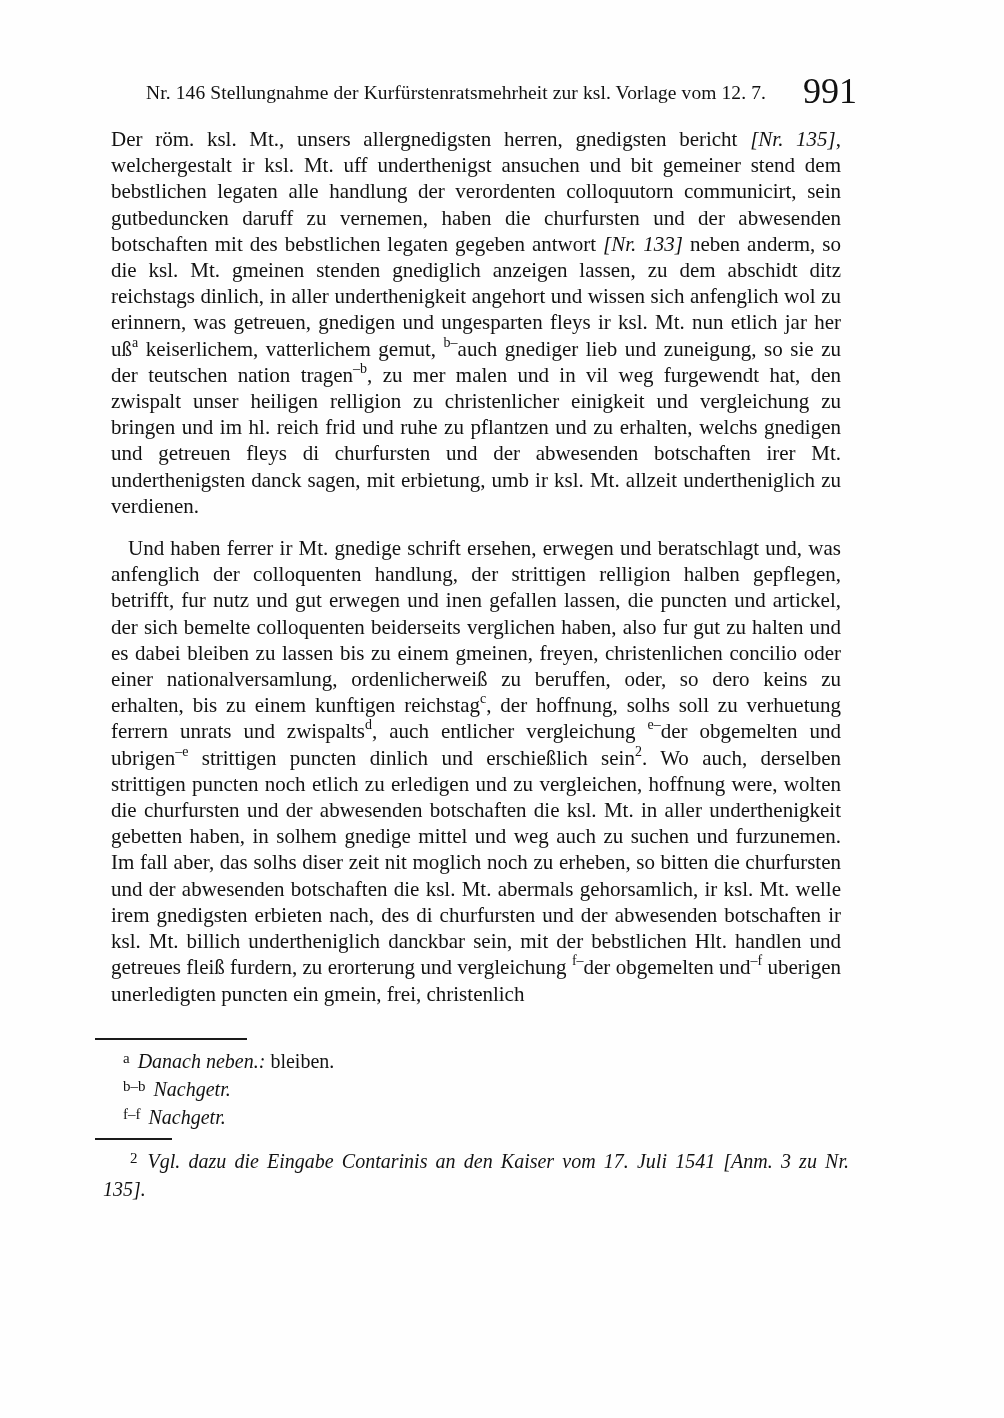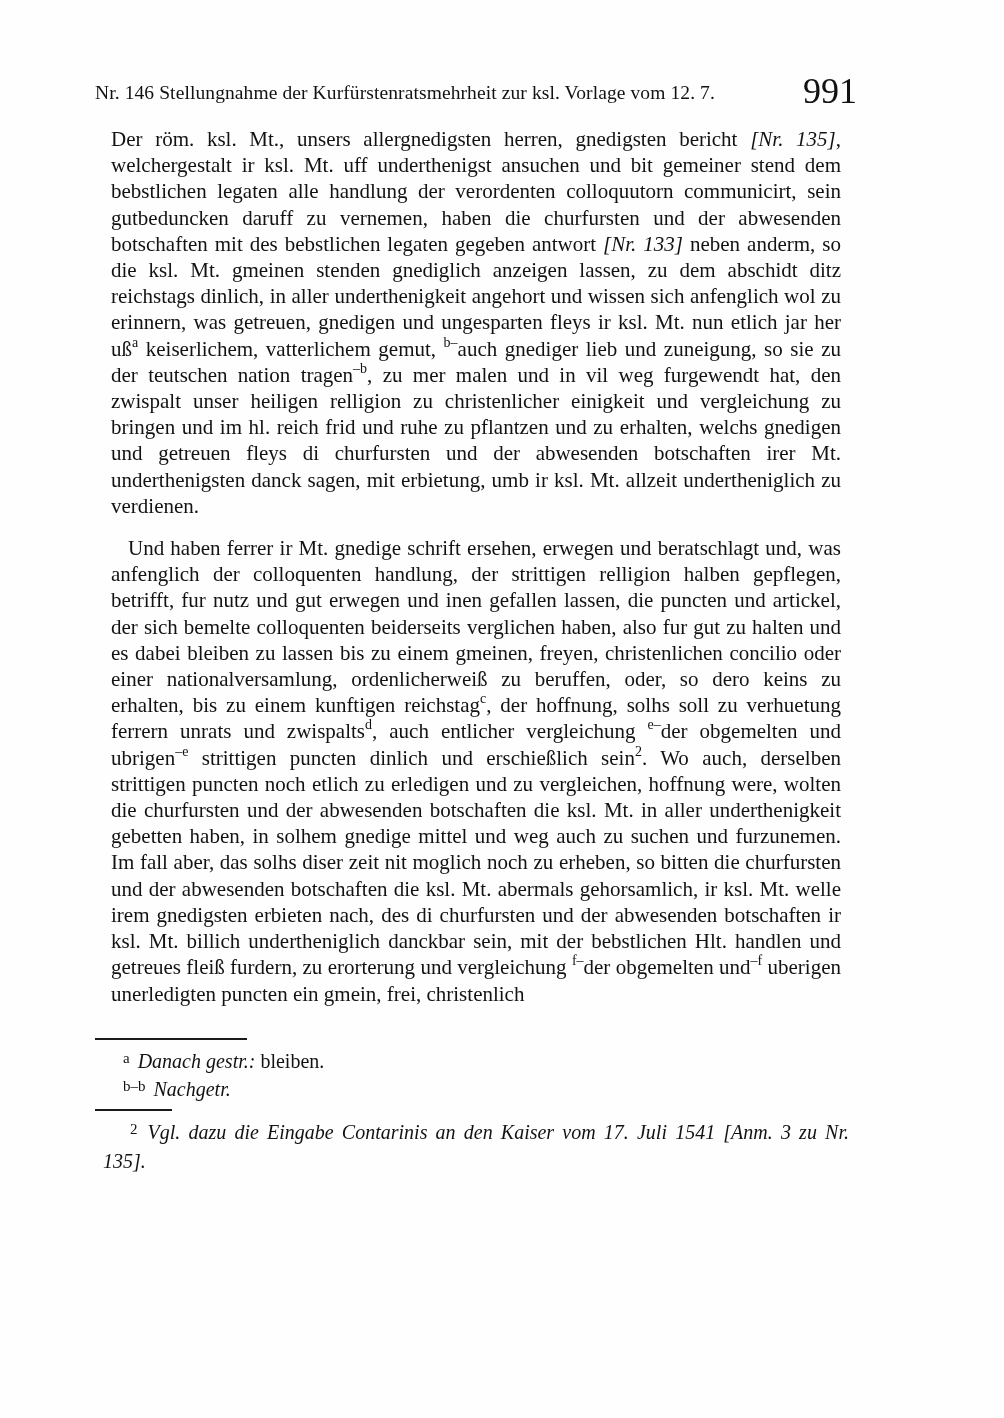--- a/index.html
+++ b/index.html
@@ -23,20 +23,21 @@
     width: 762px;
   }
   
   .running-header {
     position: relative;
     height: 30px;
     margin-bottom: 12px;
   }
   .running-title {
     display: block;
+    text-align: center;
     font-size: 19.5px;
     line-height: 26px;
     letter-spacing: 0.1px;
     padding-right: 40px;
   }
   .page-number {
     position: absolute;
     right: 0;
     top: -4px;
     font-size: 36px;
@@ -123,22 +124,23 @@
     </div>
 
     <div class="body-text">
       <p><span>Der röm. ksl. Mt., unsers allergnedigsten herren, gnedigsten bericht </span><em>[Nr. 135]</em><span>, welchergestalt ir ksl. Mt. uff underthenigst ansuchen und bit gemeiner stend dem bebstlichen legaten alle handlung der verordenten colloquutorn communicirt, sein gutbeduncken daruff zu vernemen, haben die churfursten und der abwesenden botschaften mit des bebstlichen legaten gegeben antwort </span><em>[Nr. 133]</em><span> neben anderm, so die ksl. Mt. gmeinen stenden gnediglich anzeigen lassen, zu dem abschidt ditz reichstags dinlich, in aller underthenigkeit angehort und wissen sich anfenglich wol zu erinnern, was getreuen, gnedigen und ungesparten fleys ir ksl. Mt. nun etlich jar her uß</span><sup class="sup-mark">a</sup><span> keiserlichem, vatterlichem gemut, </span><sup class="sup-mark">b–</sup><span>auch gnediger lieb und zuneigung, so sie zu der teutschen nation tragen</span><sup class="sup-mark">–b</sup><span>, zu mer malen und in vil weg furgewendt hat, den zwispalt unser heiligen relligion zu christenlicher einigkeit und vergleichung zu bringen und im hl. reich frid und ruhe zu pflantzen und zu erhalten, welchs gnedigen und getreuen fleys di churfursten und der abwesenden botschaften irer Mt. underthenigsten danck sagen, mit erbietung, umb ir ksl. Mt. allzeit undertheniglich zu verdienen.</span></p>
       <p class="indented"><span>Und haben ferrer ir Mt. gnedige schrift ersehen, erwegen und beratschlagt und, was anfenglich der colloquenten handlung, der strittigen relligion halben gepflegen, betrifft, fur nutz und gut erwegen und inen gefallen lassen, die puncten und artickel, der sich bemelte colloquenten beiderseits verglichen haben, also fur gut zu halten und es dabei bleiben zu lassen bis zu einem gmeinen, freyen, christenlichen concilio oder einer nationalversamlung, ordenlicherweiß zu beruffen, oder, so dero keins zu erhalten, bis zu einem kunftigen reichstag</span><sup class="sup-mark">c</sup><span>, der hoffnung, solhs soll zu verhuetung ferrern unrats und zwispalts</span><sup class="sup-mark">d</sup><span>, auch entlicher vergleichung </span><sup class="sup-mark">e–</sup><span>der obgemelten und ubrigen</span><sup class="sup-mark">–e</sup><span> strittigen puncten dinlich und erschießlich sein</span><sup class="sup-mark">2</sup><span>. Wo auch, derselben strittigen puncten noch etlich zu erledigen und zu vergleichen, hoffnung were, wolten die churfursten und der abwesenden botschaften die ksl. Mt. in aller underthenigkeit gebetten haben, in solhem gnedige mittel und weg auch zu suchen und furzunemen. Im fall aber, das solhs diser zeit nit moglich noch zu erheben, so bitten die churfursten und der abwesenden botschaften die ksl. Mt. abermals gehorsamlich, ir ksl. Mt. welle irem gnedigsten erbieten nach, des di churfursten und der abwesenden botschaften ir ksl. Mt. billich undertheniglich danckbar sein, mit der bebstlichen Hlt. handlen und getreues fleiß furdern, zu erorterung und vergleichung </span><sup class="sup-mark">f–</sup><span>der obgemelten und</span><sup class="sup-mark">–f</sup><span> uberigen unerledigten puncten ein gmein, frei, christenlich</span></p>
     </div>
 
     <hr class="apparatus-divider">
 
     <div class="apparatus">
-      <p class="apparatus-entry"><span class="apparatus-mark">a</span><em>Danach gestr.:</em> <span class="apparatus-roman">bleiben.</span></p>
+      <p class="apparatus-entry"><span class="apparatus-mark">a</span><em>Danach neben.:</em> <span class="apparatus-roman">bleiben.</span></p>
       <p class="apparatus-entry"><span class="apparatus-mark">b–b</span><em>Nachgetr.</em> <span class="apparatus-roman"></span></p>
+      <p class="apparatus-entry"><span class="apparatus-mark">f–f</span><em>Nachgetr.</em> <span class="apparatus-roman"></span></p>
     </div>
 
     <hr class="footnote-divider">
 
     <p class="footnote"><span class="footnote-number">2</span><em>Vgl. dazu die Eingabe Contarinis an den Kaiser vom 17. Juli 1541 [Anm. 3 zu Nr. 135].</em></p>
 
   </div>
 </div>
 
 </body></html>

